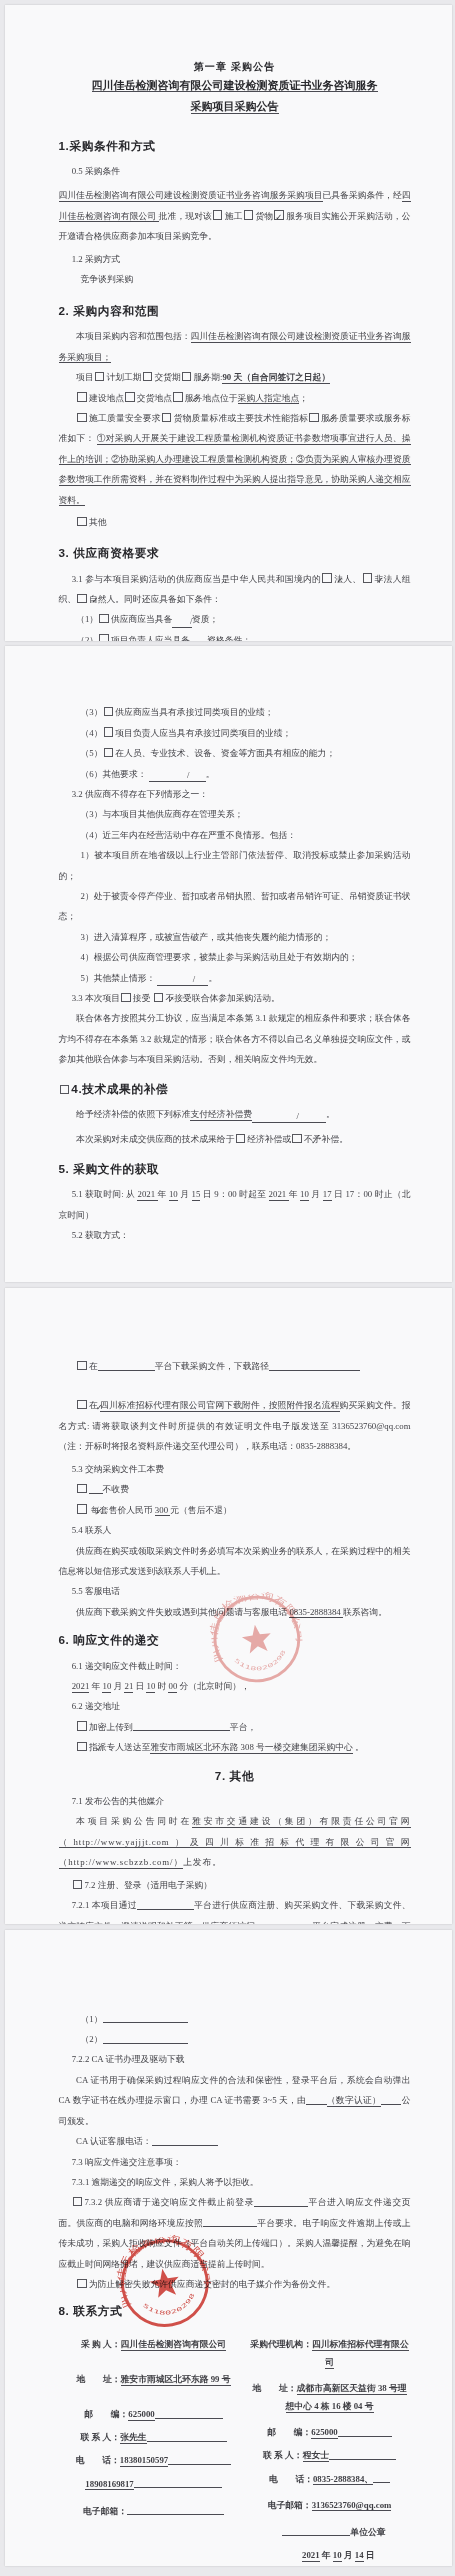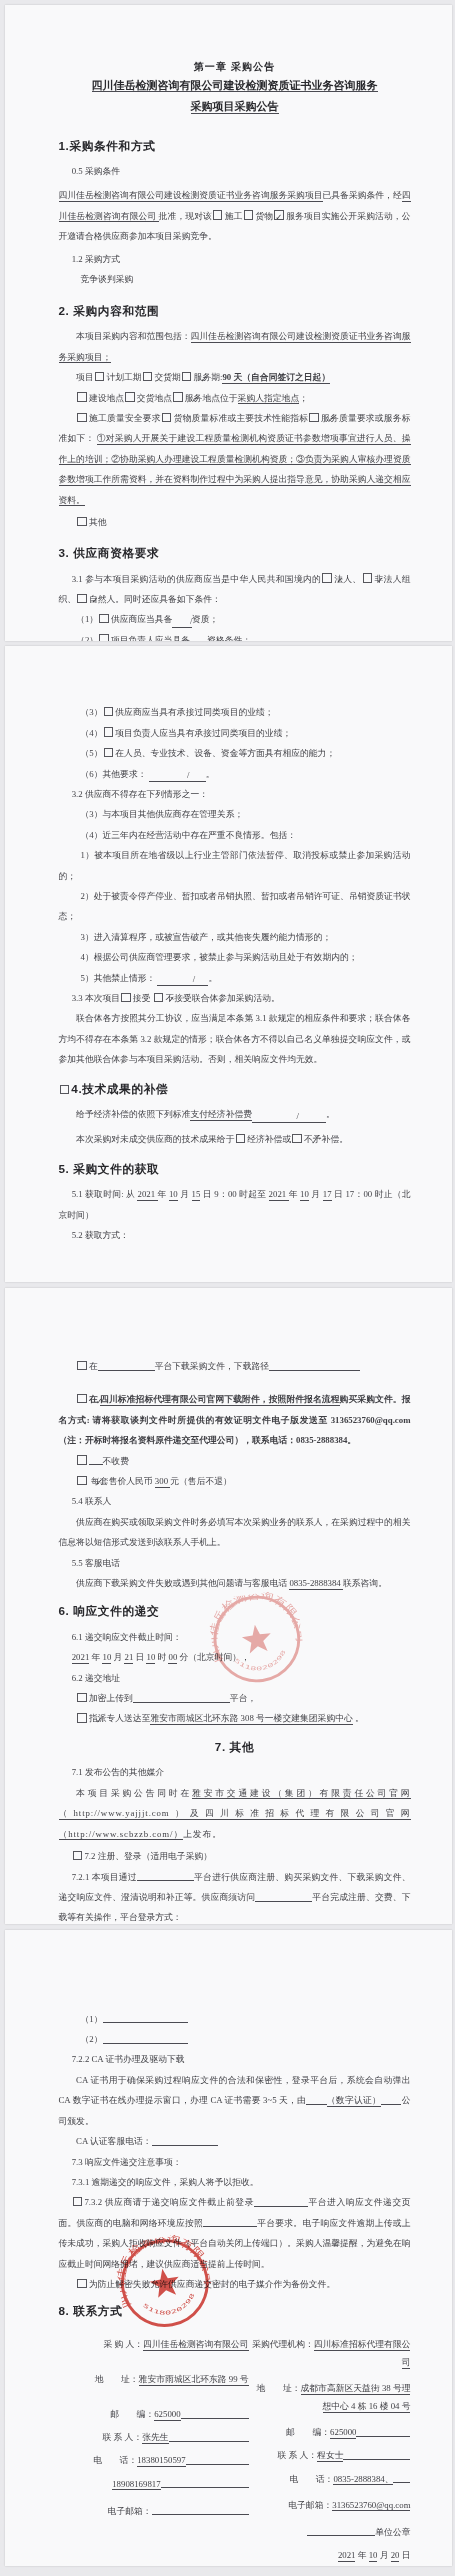--- a/index.html
+++ b/index.html
@@ -75,21 +75,21 @@
   .bl{
     display:inline-block;
     border-bottom:0.7px solid #4b4b52;
     height:9.7px;line-height:9.7px;
     text-align:center;
     vertical-align:-1.7px;
   }
   .contact{display:flex;margin-top:9px;font-size:8.8px;}
   .ccol-l{width:54%;}
   .ccol-r{width:46%;}
-  .crow{margin:5.1px 0;line-height:2.05;text-align:right;}
+  .crow{margin:5.1px 0;line-height:2.05;text-align:center;font-weight:bold;}
   .stamp{
     position:absolute;
     transform:translate(-50%,-50%);
     mix-blend-mode:multiply;
     pointer-events:none;
   }
 </style>
 </head>
 <body>
 
@@ -130,21 +130,22 @@
       <div class="blk p" style="text-indent: 2em;"><span>联合体各方按照其分工协议，应当满足本条第 3.1 款规定的相应条件和要求；联合体各方均不得存在本条第 3.2 款规定的情形；联合体各方不得以自己名义单独提交响应文件，或参加其他联合体参与本项目采购活动。否则，相关响应文件均无效。</span></div>
       <div class="blk h2" style="margin-top: 10.3px;"><span class="cb"></span><span>4.技术成果的补偿</span></div>
       <div class="blk p" style="text-indent: 2em;"><span>给予经济补偿的依照下列标准</span><span class="u">支付经济补偿费</span><span class="bl" style="width: 74px;">/</span><span>。</span></div>
       <div class="blk p" style="margin-top: 4.6px; text-indent: 2em;"><span>本次采购对未成交供应商的技术成果给于</span><span class="cb"></span><span>经济补偿或</span><span class="cb on"></span><span>不予补偿。</span></div>
       <div class="blk h2" style="margin-top: 10.3px;"><span>5. 采购文件的获取</span></div>
       <div class="blk p" style="margin-top: 4.6px; text-indent: 1.5em;"><span>5.1 获取时间: 从 </span><span class="u">2021 </span><span>年 </span><span class="u">10</span><span> 月 </span><span class="u">15</span><span> 日 9：00 时起至 </span><span class="u">2021 </span><span>年 </span><span class="u">10</span><span> 月 </span><span class="u">17</span><span> 日 17：00 时止（北京时间）</span></div>
       <div class="blk p" style="text-indent: 1.5em;"><span>5.2 获取方式：</span></div>
     </section>
   <section class="page">
       <div class="blk p" style="margin-top: 38px; text-indent: 2em;"><span class="cb"></span><span>在</span><span class="bl" style="width: 57px;"></span><span>平台下载采购文件，下载路径</span><span class="bl" style="width: 91px;"></span></div>
-      <div class="blk p" style="margin-top: 13px; text-indent: 2em; font-weight: bold;"><span class="cb on"></span><span>在 </span><span class="u">四川标准招标代理有限公司官网下载附件，按照附件报名流程</span><span>购买采购文件。报名方式: 请将获取谈判文件时所提供的有效证明文件电子版发送至 3136523760@qq.com（注：开标时将报名资料原件递交至代理公司），联系电话：0835-2888384。</span></div>
+      <div class="blk p" style="margin-top: 19px; text-indent: 2em;"><span class="cb on"></span><span>在 </span><span class="u">四川标准招标代理有限公司官网下载附件，按照附件报名流程</span><span>购买采购文件。报名方式: 请将获取谈判文件时所提供的有效证明文件电子版发送至 3136523760@qq.com（注：开标时将报名资料原件递交至代理公司），联系电话：0835-2888384。</span></div>
+      <div class="blk p" style="margin-top: 2.3px; text-indent: 1.5em;"><span>5.3 交纳采购文件工本费</span></div>
       <div class="blk p" style="text-indent: 2em;"><span class="cb"></span><span class="bl" style="width: 13.7px;"></span><span>不收费</span></div>
       <div class="blk p" style="text-indent: 2em;"><span class="cb on"></span><span> 每套售价人民币 </span><span class="u">300 </span><span>元（售后不退）</span></div>
       <div class="blk p" style="text-indent: 1.5em;"><span>5.4 联系人</span></div>
       <div class="blk p" style="text-indent: 2em;"><span>供应商在购买或领取采购文件时务必填写本次采购业务的联系人，在采购过程中的相关信息将以短信形式发送到该联系人手机上。</span></div>
       <div class="blk p" style="text-indent: 1.5em;"><span>5.5 客服电话</span></div>
       <div class="blk p" style="text-indent: 2em;"><span>供应商下载采购文件失败或遇到其他问题请与客服电话 </span><span class="u">0835-2888384  </span><span>联系咨询。</span></div>
       <div class="blk h2" style="margin-top: 9px;"><span>6. 响应文件的递交</span></div>
       <div class="blk p" style="margin-top: 4.6px; text-indent: 1.5em;"><span>6.1 递交响应文件截止时间：</span></div>
       <div class="blk p" style="text-indent: 1.5em;"><span class="u">2021</span><span> 年 </span><span class="u">10</span><span> 月 </span><span class="u">21</span><span> 日 </span><span class="u">10</span><span> 时 </span><span class="u">00</span><span> 分（北京时间），</span></div>
       <div class="blk p" style="text-indent: 1.5em;"><span>6.2 递交地址</span></div>
@@ -188,21 +189,21 @@
           <div class="crow" style="margin-top: 9px;"><span>电子邮箱：</span><span class="bl" style="width: 97px;"></span></div>
         </div>
         <div class="ccol-r">
           <div class="crow"><span>采购代理机构：</span><span class="u">四川标准招标代理有限公司</span></div>
           <div class="crow" style="margin-top: 8px;"><span>地　　址：</span><span class="u">成都市高新区天益街 38 号理想中心 4 栋 16 楼 04 号</span></div>
           <div class="crow" style="margin-top: 8px;"><span>邮　　编：</span><span class="u">625000</span><span class="bl" style="width: 54px;"></span></div>
           <div class="crow"><span>联 系 人：</span><span class="u">程女士</span><span class="bl" style="width: 67px;"></span></div>
           <div class="crow"><span>电　　话：</span><span class="u">0835-2888384、</span><span class="bl" style="width: 17px;"></span></div>
           <div class="crow" style="margin-top: 8px;"><span>电子邮箱：</span><span class="u">3136523760@qq.com</span></div>
           <div class="crow" style="margin-top: 9px; text-indent: 1em;"><span class="bl" style="width: 68px;"></span><span>单位公章</span></div>
-          <div class="crow" style="margin-top: 5.7px; text-indent: 2em;"><span class="u">2021</span><span> 年 </span><span class="u">10</span><span> 月 </span><span class="u">20</span><span> 日</span></div>
+          <div class="crow" style="margin-top: 5.7px; text-indent: 2em;"><span class="u">2021</span><span> 年 </span><span class="u">10</span><span> 月 </span><span class="u">14</span><span> 日</span></div>
         </div>
       </div>
       <div class="stamp" style="left: 160px; top: 354px; opacity: 0.88; transform: translate(-50%, -50%) rotate(-10deg);"><svg width="91" height="91" viewBox="0 0 200 200">
           <defs>
             <path id="arcT1" d="M 22,142 A 89,89 0 1 1 178,142" fill="none"></path>
             <path id="arcB1" d="M 38,132 A 70,70 0 0 0 162,132" fill="none"></path>
           </defs>
           <circle cx="100" cy="100" r="93" fill="none" stroke="#cf3a32" stroke-width="6.5"></circle>
           <polygon points="100,68 108.2,90.7 132.3,91.5 113.3,106.3 120,129.5 100,116 80,129.5 86.7,106.3 67.7,91.5 91.8,90.7" fill="#cf3a32"></polygon>
           <text font-family="Liberation Sans, DejaVu Sans, sans-serif" font-size="24" fill="#cf3a32"><textPath href="#arcT1" startOffset="6" textLength="340" lengthAdjust="spacingAndGlyphs">四川佳岳检测咨询有限公司</textPath></text>

